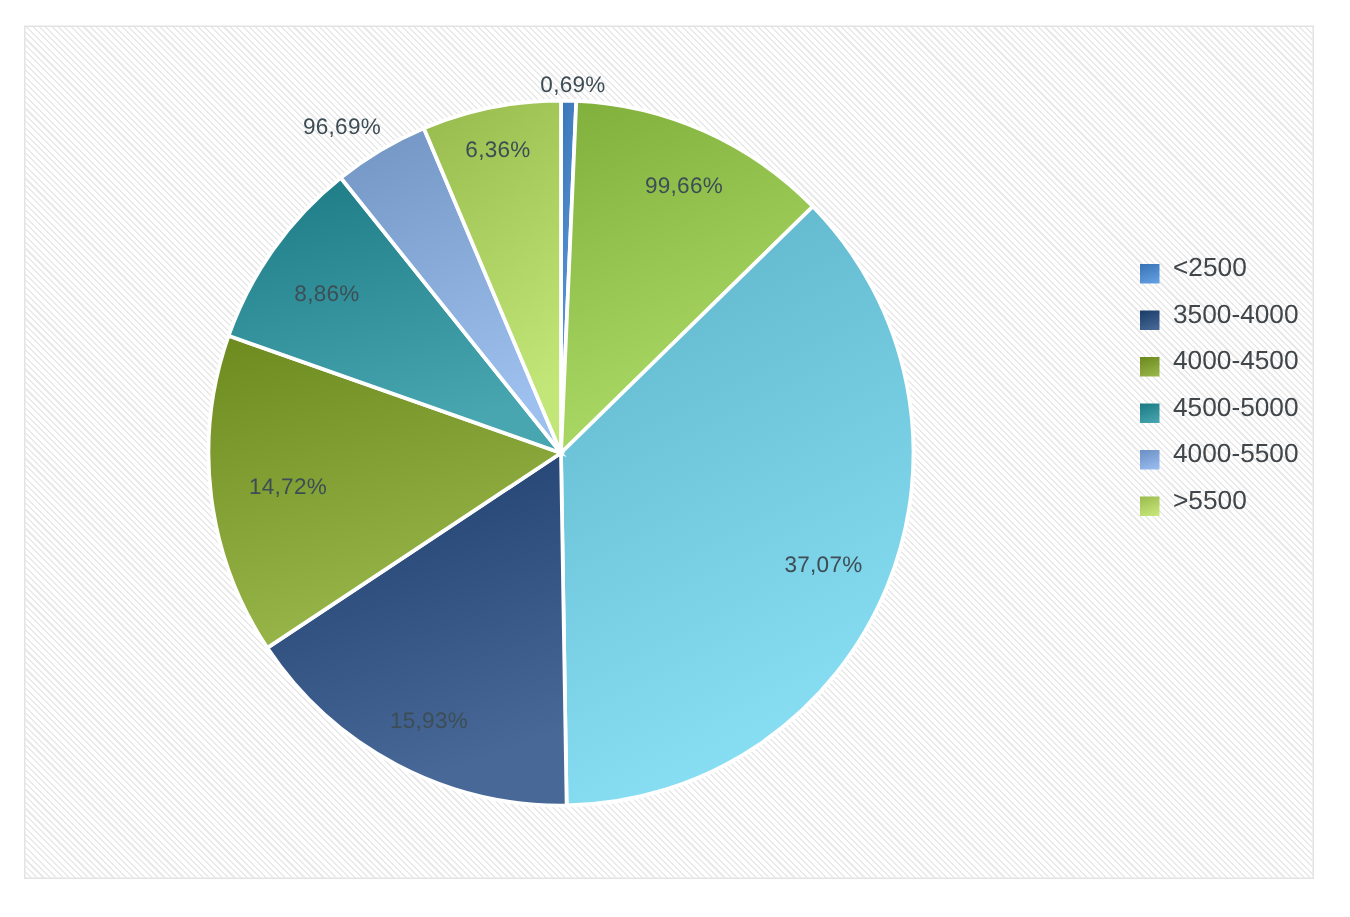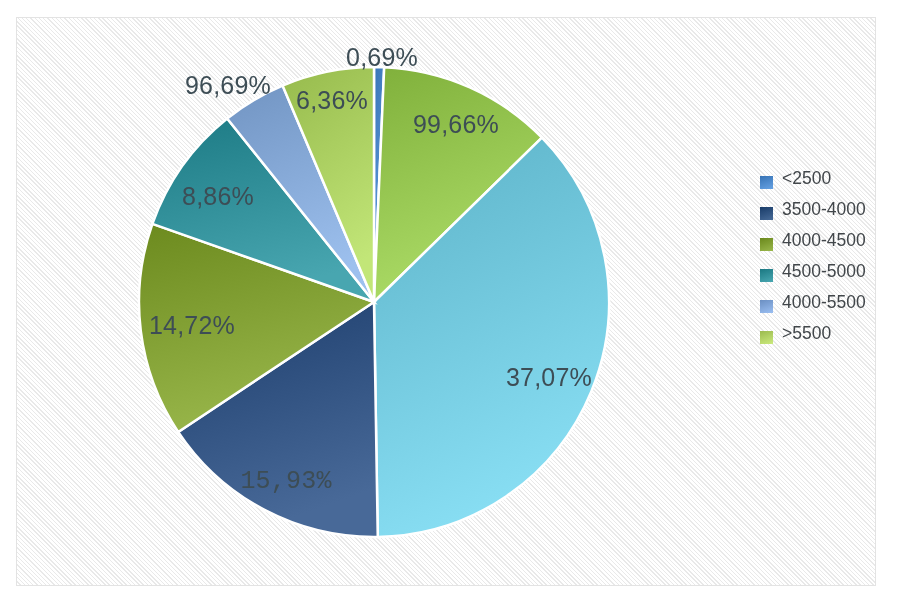--- a/index.html
+++ b/index.html
@@ -37,21 +37,21 @@
   #pie-svg {
     position: absolute;
     left: 0;
     top: 0;
     width: 900px;
     height: 611px;
   }
   .slice-label {
     position: absolute;
     color: #3d4d55;
-    font-size: 25px;
+    font-size: 15px;
     font-family: "Liberation Sans", sans-serif;
     white-space: nowrap;
     transform: translate(-50%, -50%);
     letter-spacing: 0.2px;
   }
   #legend {
     position: absolute;
     left: 742px;
     top: 158px;
     width: 130px;
@@ -126,21 +126,21 @@
         <path d="M 374 302 L 152.39 223.81 A 235 235 0 0 1 227.17 118.52 Z" fill="url(#grad-slice-5)" stroke="#ffffff" stroke-width="2.5"></path>
         <path d="M 374 302 L 227.17 118.52 A 235 235 0 0 1 282.56 85.52 Z" fill="url(#grad-slice-6)" stroke="#ffffff" stroke-width="2.5"></path>
         <path d="M 374 302 L 282.56 85.52 A 235 235 0 0 1 374.00 67.00 Z" fill="url(#grad-slice-7)" stroke="#ffffff" stroke-width="2.5"></path>
       </g>
   </svg>
 
   <div id="slice-labels">
       <div class="slice-label" style="left: 382px; top: 57px; color: rgb(61, 77, 85);">0,69%</div>
       <div class="slice-label" style="left: 456px; top: 124px; color: rgb(61, 77, 85);">99,66%</div>
       <div class="slice-label" style="left: 549px; top: 377px; color: rgb(61, 77, 85);">37,07%</div>
-      <div class="slice-label" style="left: 286px; top: 481px; color: rgb(61, 77, 85); font-family: Liberation Mono, monospace;">15,93%</div>
+      <div class="slice-label" style="left: 286px; top: 481px; color: rgb(61, 77, 85);">15,93%</div>
       <div class="slice-label" style="left: 192px; top: 325px; color: rgb(61, 77, 85);">14,72%</div>
       <div class="slice-label" style="left: 218px; top: 196px; color: rgb(61, 77, 85);">8,86%</div>
       <div class="slice-label" style="left: 228px; top: 85px; color: rgb(61, 77, 85);">96,69%</div>
       <div class="slice-label" style="left: 332px; top: 100px; color: rgb(61, 77, 85);">6,36%</div>
     </div>
 
   <div id="legend">
       <div class="legend-item">
         <span class="legend-swatch" style="background: linear-gradient(160deg, rgb(54, 114, 180), rgb(102, 162, 228));"></span>
         <span class="legend-text">&lt;2500</span>

